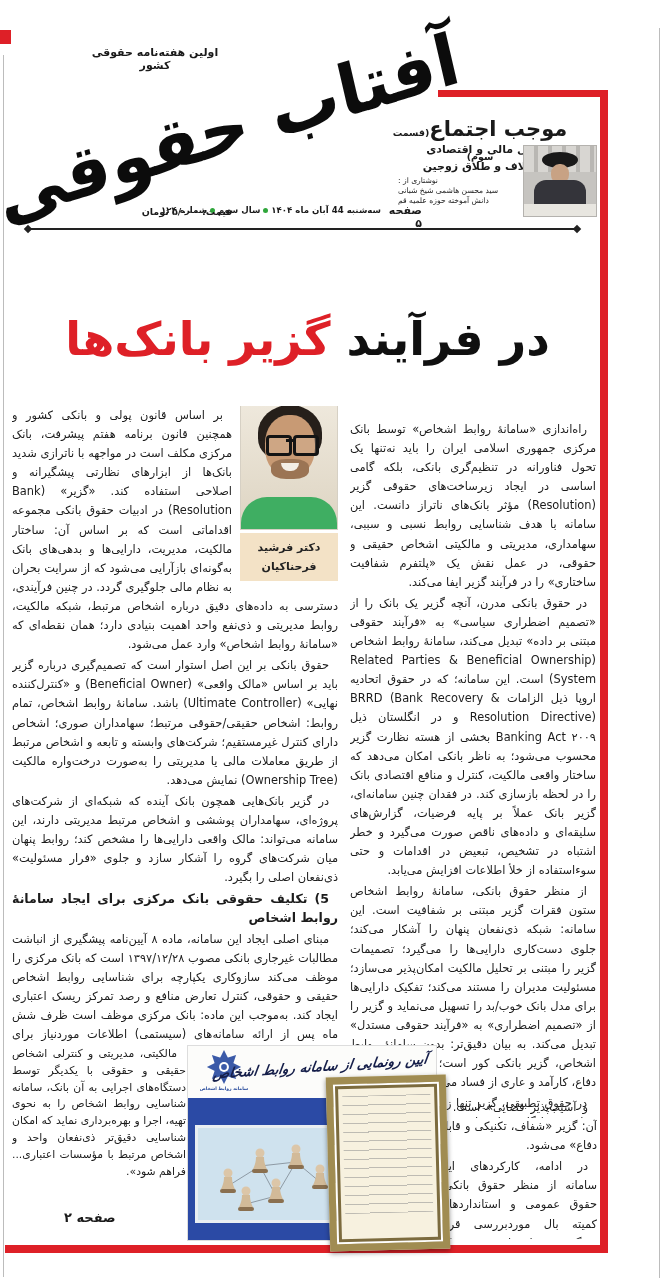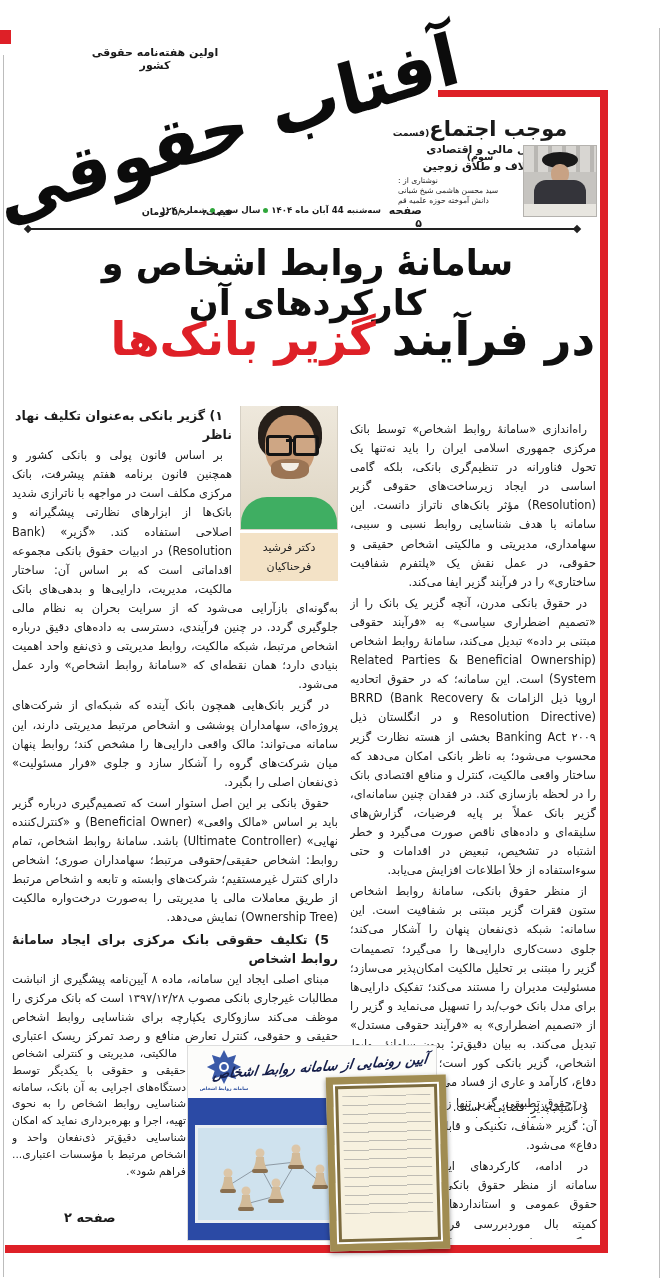--- a/index.html
+++ b/index.html
@@ -28,21 +28,21 @@
   .t-by{left:398px;top:176px;width:120px;text-align:left;font-size:7.6px;line-height:10px;color:#222;z-index:2;}
   .cleric{left:523px;top:145px;width:72px;height:70px;background:#c6c4c0;overflow:hidden;z-index:2;border:1px solid #b4b2ae;}
   .cleric .shelf{position:absolute;left:0;top:0;width:100%;height:26px;
      background:repeating-linear-gradient(90deg,#d8d6d2 0 10px,#b9b7b3 10px 14px);}
   .cleric .turban{position:absolute;left:18px;top:6px;width:36px;height:16px;border-radius:50%;background:#191919;}
   .cleric .face{position:absolute;left:27px;top:18px;width:18px;height:20px;border-radius:45%;background:#c8a284;}
   .cleric .robe{position:absolute;left:10px;top:34px;width:52px;height:36px;border-radius:12px 12px 0 0;background:#34343a;}
   .cleric .paper{position:absolute;left:0px;top:58px;width:72px;height:12px;background:#e8e6e0;}
   
   .h1{left:20px;top:243px;width:575px;text-align:center;font-size:35px;font-weight:bold;letter-spacing:-1px;color:#101010;z-index:2;}
-  .h2{left:20px;top:294px;width:575px;text-align:right;font-size:46px;font-weight:bold;letter-spacing:-1px;line-height:90px;color:#101010;z-index:2;}
+  .h2{left:20px;top:294px;width:575px;text-align:center;font-size:46px;font-weight:bold;letter-spacing:-1px;line-height:90px;color:#101010;z-index:2;}
   .red-t{color:#de2027;}
   
   .coltxt{font-size:11.4px;line-height:19.1px;text-align:justify;overflow:hidden;color:#1c1c1c;}
   .coltxt p{margin:0 0 2px 0;text-indent:9px;}
   .col-r{left:350px;top:400px;width:246px;height:698px;margin-top:20px;}
   .col-rn{left:440px;top:1098px;width:157px;height:141px;}
   .col-l{left:12px;top:406px;width:326px;height:638px;}
   .col-ln{left:12px;top:1046px;width:174px;height:150px;font-size:10.8px;line-height:16.8px;}
   .sec-h{font-weight:bold;font-size:12.6px;margin:2px 0 5px;text-indent:0;text-align:right;}
   .sec-h2{font-weight:bold;font-size:12.6px;margin:8px 0 5px;text-indent:0;text-align:justify;}
@@ -50,21 +50,21 @@
   .photo-float{float:right;width:98px;margin:-6px 0 6px 8px;}
   .fph{position:relative;height:128px;background:linear-gradient(#efe9dd,#ddd4c2);overflow:hidden;border:1px solid #d6d0c4;}
   .fph .hair{position:absolute;left:17px;top:4px;width:64px;height:56px;border-radius:50% 50% 40% 40%;background:#261f1a;}
   .fph .face{position:absolute;left:24px;top:14px;width:50px;height:62px;border-radius:46%;background:#c89a74;}
   .fph .gl{position:absolute;top:34px;width:20px;height:15px;border:3px solid #141414;border-radius:4px;background:rgba(255,255,255,.12);}
   .fph .gl.l{left:25px;} .fph .gl.r{left:52px;}
   .fph .bridge{position:absolute;left:45px;top:38px;width:8px;height:3px;background:#141414;}
   .fph .beard{position:absolute;left:30px;top:58px;width:38px;height:20px;border-radius:40%;background:#9b7454;}
   .fph .smile{position:absolute;left:40px;top:62px;width:18px;height:8px;border-radius:0 0 10px 10px;background:#f3ede4;}
   .fph .shirt{position:absolute;left:0;bottom:0;width:100%;height:32px;border-radius:26px 26px 0 0;background:#3fae62;}
-  .fcap{margin-top:3px;background:#f3e2c6;padding:5px 2px;font-size:11px;font-weight:normal;text-align:center;color:#222;}
+  .fcap{margin-top:3px;background:#f3e2c6;padding:5px 2px;font-size:11px;font-weight:bold;text-align:center;color:#222;}
   .pageref2{left:16px;top:1210px;font-size:13px;font-weight:bold;z-index:2;margin-left:48px;}
   
   .banner{left:188px;top:1046px;width:248px;height:194px;background:#fbfaf7;box-shadow:0 0 0 1px #ddd;z-index:2;overflow:visible;}
   .b-top{position:absolute;left:0;top:0;right:0;height:52px;background:#fcfcfa;}
   .b-logo{position:absolute;left:18px;top:3px;width:36px;height:36px;}
   .b-logocap{position:absolute;left:2px;top:40px;width:68px;font-size:4.5px;color:#274a9b;text-align:center;font-weight:bold;}
   .b-callig{position:absolute;right:8px;top:12px;font-size:13.5px;font-weight:bold;font-style:italic;color:#161f4a;
             transform:rotate(-4deg) skewX(-12deg);white-space:nowrap;}
   .b-body{position:absolute;left:0;top:52px;right:0;bottom:0;background:#2b4aa5;}
   .pawns{position:absolute;left:7px;top:27px;width:152px;height:92px;background:#cfe2ee;border:3px solid #e9eef2;}
@@ -114,21 +114,20 @@
     <div>دانش آموخته حوزه علمیه قم</div>
   </div>
   <div class="abs cleric">
     <div class="shelf"></div>
     <div class="turban"></div>
     <div class="face"></div>
     <div class="robe"></div>
     <div class="paper"></div>
   </div>
 
-  <div class="abs h1">سامانهٔ روابط اشخاص و کارکردهای آن</div>
   <div class="abs h2">
     <span>در فرآیند</span>
     <span> </span>
     <span class="red-t">گزیر بانک‌ها</span>
   </div>
 
   <div class="abs coltxt col-r">
     <p>راه‌اندازی «سامانهٔ روابط اشخاص» توسط بانک مرکزی جمهوری اسلامی ایران را باید نه‌تنها یک تحول فناورانه در تنظیم‌گری بانکی، بلکه گامی اساسی در ایجاد زیرساخت‌های حقوقی گزیر (Resolution) مؤثر بانک‌های ناتراز دانست. این سامانه با هدف شناسایی روابط نسبی و سببی، سهامداری، مدیریتی و مالکیتی اشخاص حقیقی و حقوقی، در عمل نقش یک «پلتفرم شفافیت ساختاری» را در فرآیند گزیر ایفا می‌کند.</p>
     <p>در حقوق بانکی مدرن، آنچه گزیر یک بانک را از «تصمیم اضطراری سیاسی» به «فرآیند حقوقی مبتنی بر داده» تبدیل می‌کند، سامانهٔ روابط اشخاص (Related Parties &amp; Beneficial Ownership System) است. این سامانه؛ که در حقوق اتحادیه اروپا ذیل الزامات BRRD (Bank Recovery &amp; Resolution Directive) و در انگلستان ذیل Banking Act ۲۰۰۹ بخشی از هسته نظارت گزیر محسوب می‌شود؛ به ناظر بانکی امکان می‌دهد که ساختار واقعی مالکیت، کنترل و منافع اقتصادی بانک را در لحظه بازسازی کند. در فقدان چنین سامانه‌ای، گزیر بانک عملاً بر پایه فرضیات، گزارش‌های سلیقه‌ای و داده‌های ناقص صورت می‌گیرد و خطر اشتباه در تشخیص، تبعیض در اقدامات و حتی سوءاستفاده از خلأ اطلاعات افزایش می‌یابد.</p>
     <p>از منظر حقوق بانکی، سامانهٔ روابط اشخاص ستون فقرات گزیر مبتنی بر شفافیت است. این سامانه: شبکه ذی‌نفعان پنهان را آشکار می‌کند؛ جلوی دست‌کاری دارایی‌ها را می‌گیرد؛ تصمیمات گزیر را مبتنی بر تحلیل مالکیت امکان‌پذیر می‌سازد؛ مسئولیت مدیران را مستند می‌کند؛ تفکیک دارایی‌ها برای مدل بانک خوب/بد را تسهیل می‌نماید و گزیر را از «تصمیم اضطراری» به «فرآیند حقوقی مستدل» تبدیل می‌کند. به بیان دقیق‌تر: بدون سامانهٔ روابط اشخاص، گزیر بانکی کور است؛ با آن، گزیر قابل دفاع، کارآمد و عاری از فساد می‌شود.</p>
@@ -146,24 +145,23 @@
         <div class="face"></div>
         <div class="gl l"></div>
         <div class="gl r"></div>
         <div class="bridge"></div>
         <div class="beard"></div>
         <div class="smile"></div>
         <div class="shirt"></div>
       </div>
       <div class="fcap">دکتر فرشید فرحناکیان</div>
     </div>
-    <p class="sec-h">۱) گزیر بانکی به‌عنوان تکلیف نهاد ناظر</p>
     <p>بر اساس قانون پولی و بانکی کشور و همچنین قانون برنامه هفتم پیشرفت، بانک مرکزی مکلف است در مواجهه با ناترازی شدید بانک‌ها از ابزارهای نظارتی پیشگیرانه و اصلاحی استفاده کند. «گزیر» (Bank Resolution) در ادبیات حقوق بانکی مجموعه اقداماتی است که بر اساس آن: ساختار مالکیت، مدیریت، دارایی‌ها و بدهی‌های بانک به‌گونه‌ای بازآرایی می‌شود که از سرایت بحران به نظام مالی جلوگیری گردد. در چنین فرآیندی، دسترسی به داده‌های دقیق درباره اشخاص مرتبط، شبکه مالکیت، روابط مدیریتی و ذی‌نفع واحد اهمیت بنیادی دارد؛ همان نقطه‌ای که «سامانهٔ روابط اشخاص» وارد عمل می‌شود.</p>
+    <p>حقوق بانکی بر این اصل استوار است که تصمیم‌گیری درباره گزیر باید بر اساس «مالک واقعی» (Beneficial Owner) و «کنترل‌کننده نهایی» (Ultimate Controller) باشد. سامانهٔ روابط اشخاص، تمام روابط: اشخاص حقیقی/حقوقی مرتبط؛ سهامداران صوری؛ اشخاص دارای کنترل غیرمستقیم؛ شرکت‌های وابسته و تابعه و اشخاص مرتبط از طریق معاملات مالی یا مدیریتی را به‌صورت درخت‌واره مالکیت (Ownership Tree) نمایش می‌دهد.</p>
     <p>در گزیر بانک‌هایی همچون بانک آینده که شبکه‌ای از شرکت‌های پروژه‌ای، سهامداران پوششی و اشخاص مرتبط مدیریتی دارند، این سامانه می‌تواند: مالک واقعی دارایی‌ها را مشخص کند؛ روابط پنهان میان شرکت‌های گروه را آشکار سازد و جلوی «فرار مسئولیت» ذی‌نفعان اصلی را بگیرد.</p>
-    <p>حقوق بانکی بر این اصل استوار است که تصمیم‌گیری درباره گزیر باید بر اساس «مالک واقعی» (Beneficial Owner) و «کنترل‌کننده نهایی» (Ultimate Controller) باشد. سامانهٔ روابط اشخاص، تمام روابط: اشخاص حقیقی/حقوقی مرتبط؛ سهامداران صوری؛ اشخاص دارای کنترل غیرمستقیم؛ شرکت‌های وابسته و تابعه و اشخاص مرتبط از طریق معاملات مالی یا مدیریتی را به‌صورت درخت‌واره مالکیت (Ownership Tree) نمایش می‌دهد.</p>
     <p class="sec-h2">5) تکلیف حقوقی بانک مرکزی برای ایجاد سامانهٔ روابط اشخاص</p>
     <p>مبنای اصلی ایجاد این سامانه، ماده ۸ آیین‌نامه پیشگیری از انباشت مطالبات غیرجاری بانکی مصوب ۱۳۹۷/۱۲/۲۸ است که بانک مرکزی را موظف می‌کند سازوکاری یکپارچه برای شناسایی روابط اشخاص حقیقی و حقوقی، کنترل تعارض منافع و رصد تمرکز ریسک اعتباری ایجاد کند. به‌موجب این ماده: بانک مرکزی موظف است ظرف شش ماه پس از ارائه سامانه‌های (سیستمی) اطلاعات موردنیاز برای شناسایی روابط سببی و نسبی، مالی،</p>
   </div>
   <div class="abs coltxt col-ln">
     <p>مالکیتی، مدیریتی و کنترلی اشخاص حقیقی و حقوقی با یکدیگر توسط دستگاه‌های اجرایی به آن بانک، سامانه شناسایی روابط اشخاص را به نحوی تهیه، اجرا و بهره‌برداری نماید که امکان شناسایی دقیق‌تر ذی‌نفعان واحد و اشخاص مرتبط با مؤسسات اعتباری... فراهم شود».</p>
   </div>
   <div class="abs pageref2">صفحه ۲</div>
 
   <div class="abs banner">
     <div class="b-top">

